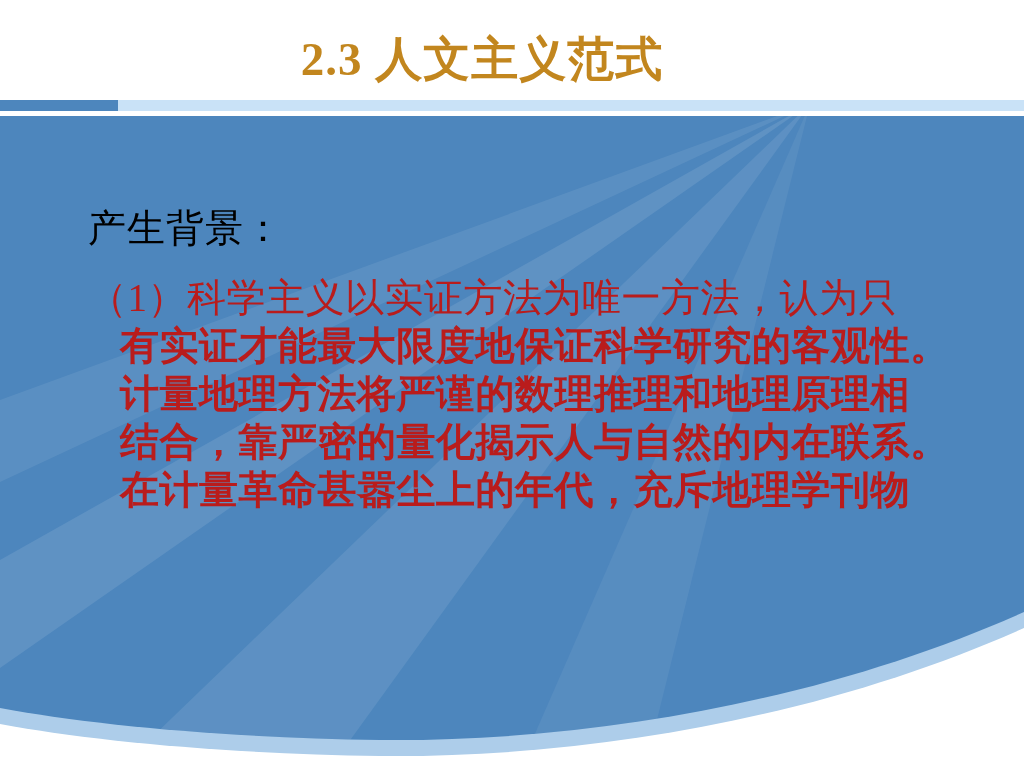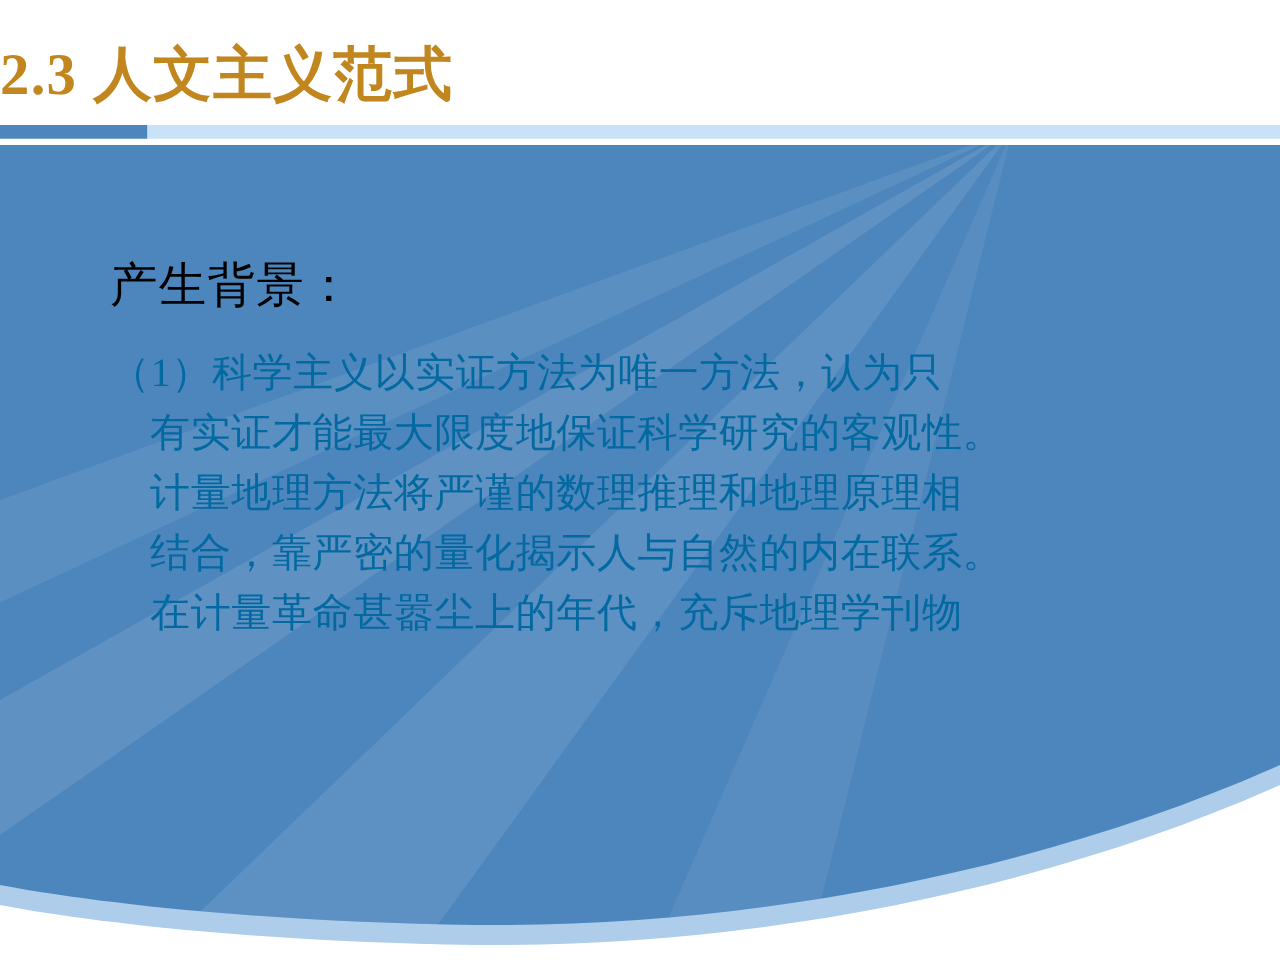--- a/index.html
+++ b/index.html
@@ -17,21 +17,21 @@
     height: 768px;
     background: #ffffff;
   }
   
   .slide-title {
     position: absolute;
     top: 28px;
     left: 0;
     width: 964px;
     margin: 0;
-    text-align: left;
+    text-align: center;
     font-size: 47px;
     font-weight: bold;
     letter-spacing: 1px;
     color: #c2861e;
     white-space: pre;
   }
   
   .divider-bar {
     position: absolute;
     top: 100px;
@@ -69,28 +69,29 @@
     color: #000000;
     white-space: pre;
   }
   .body-paragraph {
     position: absolute;
     left: 88px;
     top: 274px;
     width: 900px;
   }
   .para-line {
-    font-size: 32px;
+    font-size: 39px;
     line-height: 48px;
     letter-spacing: 0.5px;
-    color: #0369a1;
+    color: #b91c1c;
     white-space: pre;
   }
   .para-line.indent {
     padding-left: 32px;
+    font-weight: bold;
   }
 </style>
 </head>
 <body>
 
 <div class="slide">
 
   <svg class="panel-svg" viewBox="0 0 1024 768" aria-hidden="true">
     <defs>
       <clipPath id="panelClip">

